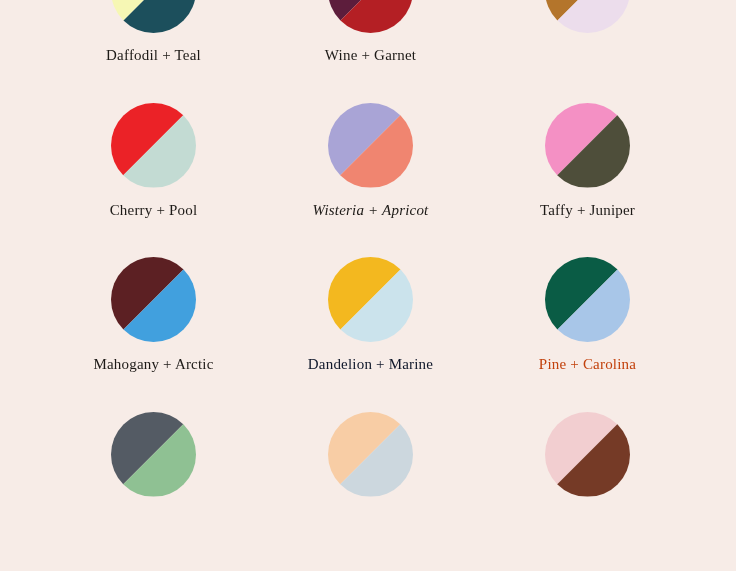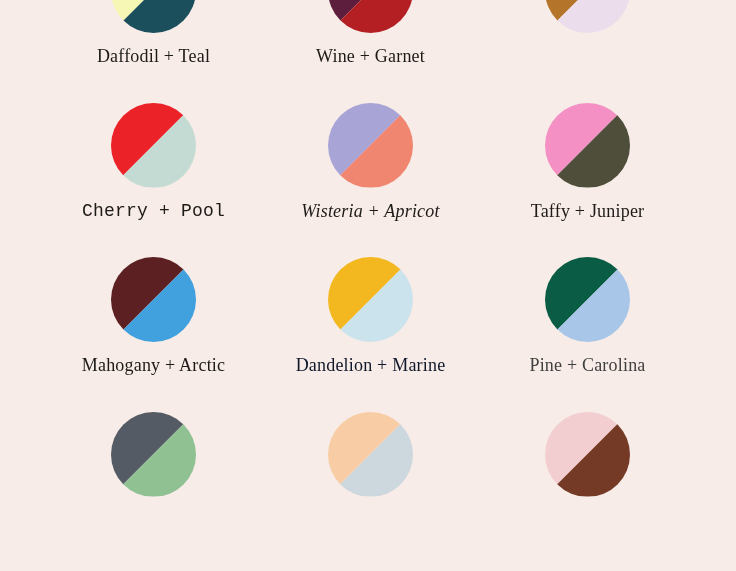--- a/index.html
+++ b/index.html
@@ -52,21 +52,21 @@
   .swatch-disc .half-a,
   .swatch-disc .half-b {
     position: absolute;
     top: 0;
     left: 0;
     width: 100%;
     height: 100%;
   }
   .swatch-label {
     margin-top: 14px;
-    font-size: 18px;
+    font-size: 15px;
     line-height: 1.1;
     color: #1d1a17;
     white-space: nowrap;
     letter-spacing: 0.2px;
     text-align: center;
   }
 </style>
 </head>
 <body>
 
@@ -90,21 +90,21 @@
         <div class="swatch-disc">
           <div class="half-a" style="background: rgb(180, 117, 43); clip-path: polygon(0% 0%, 100% 0%, 0% 100%);"></div>
           <div class="half-b" style="background: rgb(236, 221, 236); clip-path: polygon(100% 0%, 100% 100%, 0% 100%);"></div>
         </div>
       </div>
       <div class="swatch-cell">
         <div class="swatch-disc">
           <div class="half-a" style="background: rgb(235, 34, 39); clip-path: polygon(0% 0%, 100% 0%, 0% 100%);"></div>
           <div class="half-b" style="background: rgb(195, 219, 211); clip-path: polygon(100% 0%, 100% 100%, 0% 100%);"></div>
         </div>
-        <div class="swatch-label" style="color: rgb(29, 26, 23); font-family: Liberation Mono, monospace;">Cherry  +  Pool</div>
+        <div class="swatch-label" style="color: rgb(29, 26, 23);">Cherry  +  Pool</div>
       </div>
       <div class="swatch-cell">
         <div class="swatch-disc">
           <div class="half-a" style="background: rgb(169, 164, 214); clip-path: polygon(0% 0%, 100% 0%, 0% 100%);"></div>
           <div class="half-b" style="background: rgb(240, 133, 112); clip-path: polygon(100% 0%, 100% 100%, 0% 100%);"></div>
         </div>
         <div class="swatch-label" style="color: rgb(29, 26, 23); font-style: italic;">Wisteria  +  Apricot</div>
       </div>
       <div class="swatch-cell">
         <div class="swatch-disc">
@@ -125,21 +125,21 @@
           <div class="half-a" style="background: rgb(243, 184, 31); clip-path: polygon(0% 0%, 100% 0%, 0% 100%);"></div>
           <div class="half-b" style="background: rgb(203, 227, 236); clip-path: polygon(100% 0%, 100% 100%, 0% 100%);"></div>
         </div>
         <div class="swatch-label" style="color: #0f172a;">Dandelion  +  Marine</div>
       </div>
       <div class="swatch-cell">
         <div class="swatch-disc">
           <div class="half-a" style="background: rgb(10, 92, 69); clip-path: polygon(0% 0%, 100% 0%, 0% 100%);"></div>
           <div class="half-b" style="background: rgb(168, 198, 232); clip-path: polygon(100% 0%, 100% 100%, 0% 100%);"></div>
         </div>
-        <div class="swatch-label" style="color: #404040; text-align: right;">Pine  +  Carolina</div>
+        <div class="swatch-label" style="color: #c2410c; text-align: right;">Pine  +  Carolina</div>
       </div>
       <div class="swatch-cell">
         <div class="swatch-disc">
           <div class="half-a" style="background: rgb(84, 91, 100); clip-path: polygon(0% 0%, 100% 0%, 0% 100%);"></div>
           <div class="half-b" style="background: rgb(143, 193, 147); clip-path: polygon(100% 0%, 100% 100%, 0% 100%);"></div>
         </div>
         <div class="swatch-label" style="color: rgb(29, 26, 23);"></div>
       </div>
       <div class="swatch-cell">
         <div class="swatch-disc">

